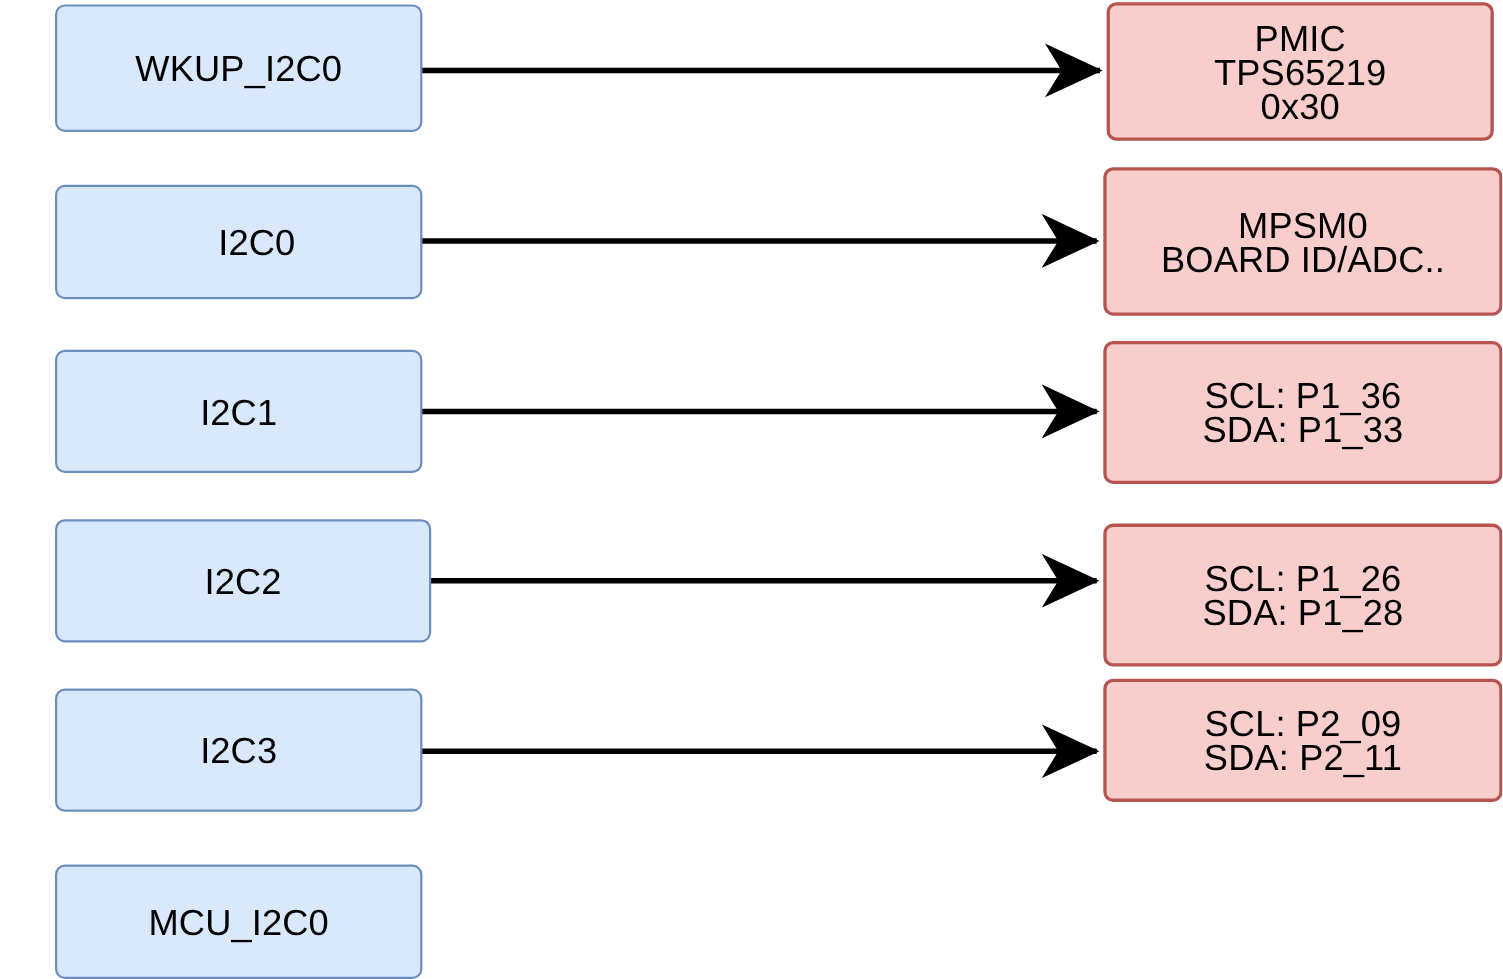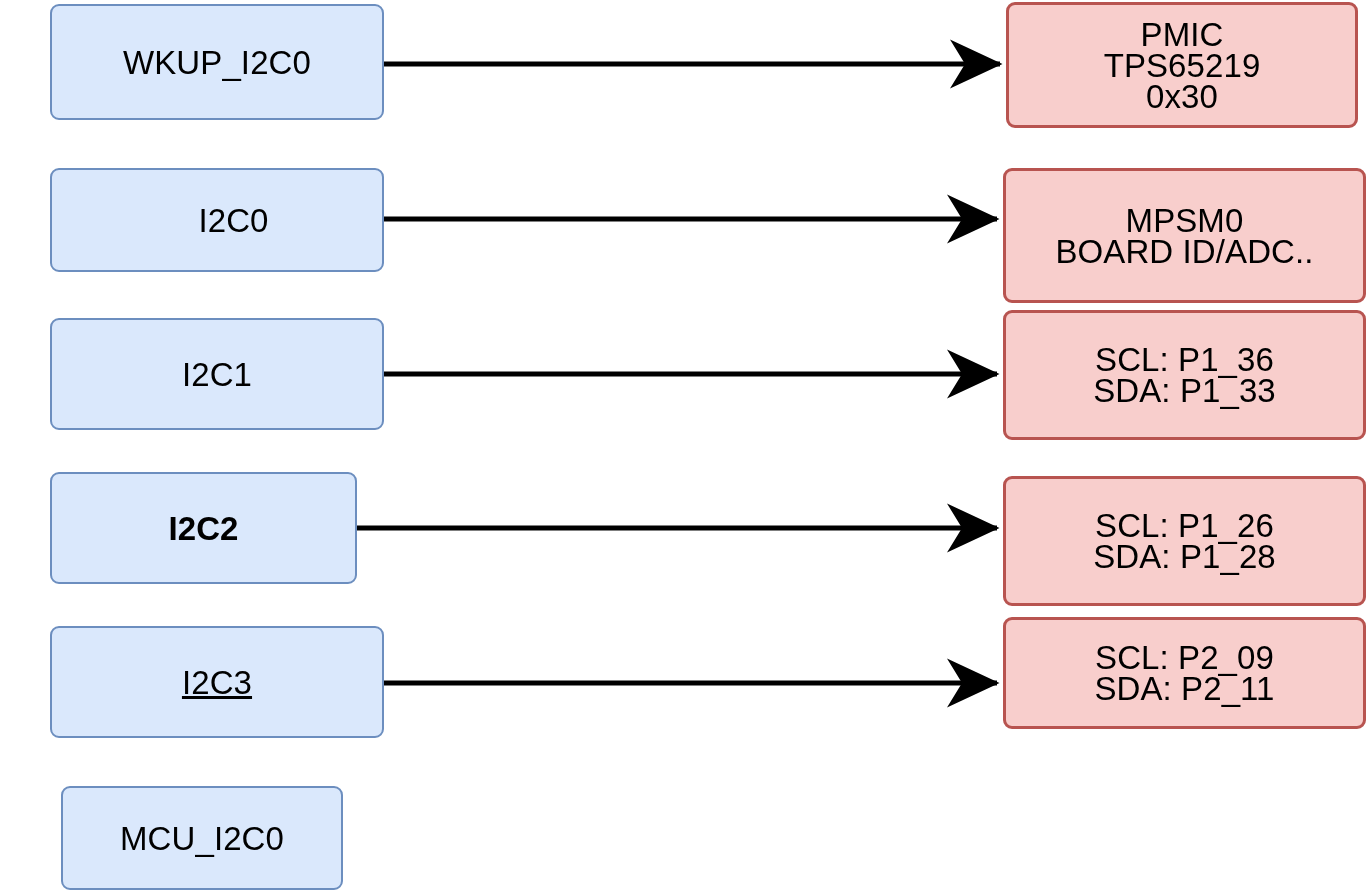--- a/index.html
+++ b/index.html
@@ -81,37 +81,37 @@
   <div id="controllers-group">
       <div class="node controller" style="left: 2px; top: 4px; width: 334px; height: 116px;">
         <span class="line">WKUP_I2C0</span>
       </div>
       <div class="node controller" style="left: 2px; top: 168px; width: 334px; height: 104px; padding-left: 33px;">
         <span class="line">I2C0</span>
       </div>
       <div class="node controller" style="left: 2px; top: 318px; width: 334px; height: 112px;">
         <span class="line">I2C1</span>
       </div>
-      <div class="node controller" style="left: 2px; top: 472px; width: 307px; height: 112px; font-weight: bold;">
+      <div class="node controller" style="left: 2px; top: 472px; width: 342px; height: 112px;">
         <span class="line">I2C2</span>
       </div>
-      <div class="node controller" style="left: 2px; top: 626px; width: 334px; height: 112px; text-decoration: underline;">
+      <div class="node controller" style="left: 2px; top: 626px; width: 334px; height: 112px;">
         <span class="line">I2C3</span>
       </div>
-      <div class="node controller" style="left: 13px; top: 786px; width: 282px; height: 104px;">
+      <div class="node controller" style="left: 2px; top: 786px; width: 334px; height: 104px;">
         <span class="line">MCU_I2C0</span>
       </div>
     </div>
   <div id="peripherals-group">
       <div class="node peripheral" style="left: 1006px; top: 2px; width: 352px; height: 126px;">
         <span class="line">PMIC</span>
         <span class="line">TPS65219</span>
         <span class="line">0x30</span>
       </div>
-      <div class="node peripheral" style="left: 1003px; top: 168px; width: 363px; height: 135px;">
+      <div class="node peripheral" style="left: 1003px; top: 152px; width: 363px; height: 135px;">
         <span class="line">MPSM0</span>
         <span class="line">BOARD ID/ADC..</span>
       </div>
       <div class="node peripheral" style="left: 1003px; top: 310px; width: 363px; height: 130px;">
         <span class="line">SCL: P1_36</span>
         <span class="line">SDA: P1_33</span>
       </div>
       <div class="node peripheral" style="left: 1003px; top: 462px; width: 363px; height: 130px; margin-top: 14px;">
         <span class="line">SCL: P1_26</span>
         <span class="line">SDA: P1_28</span>

